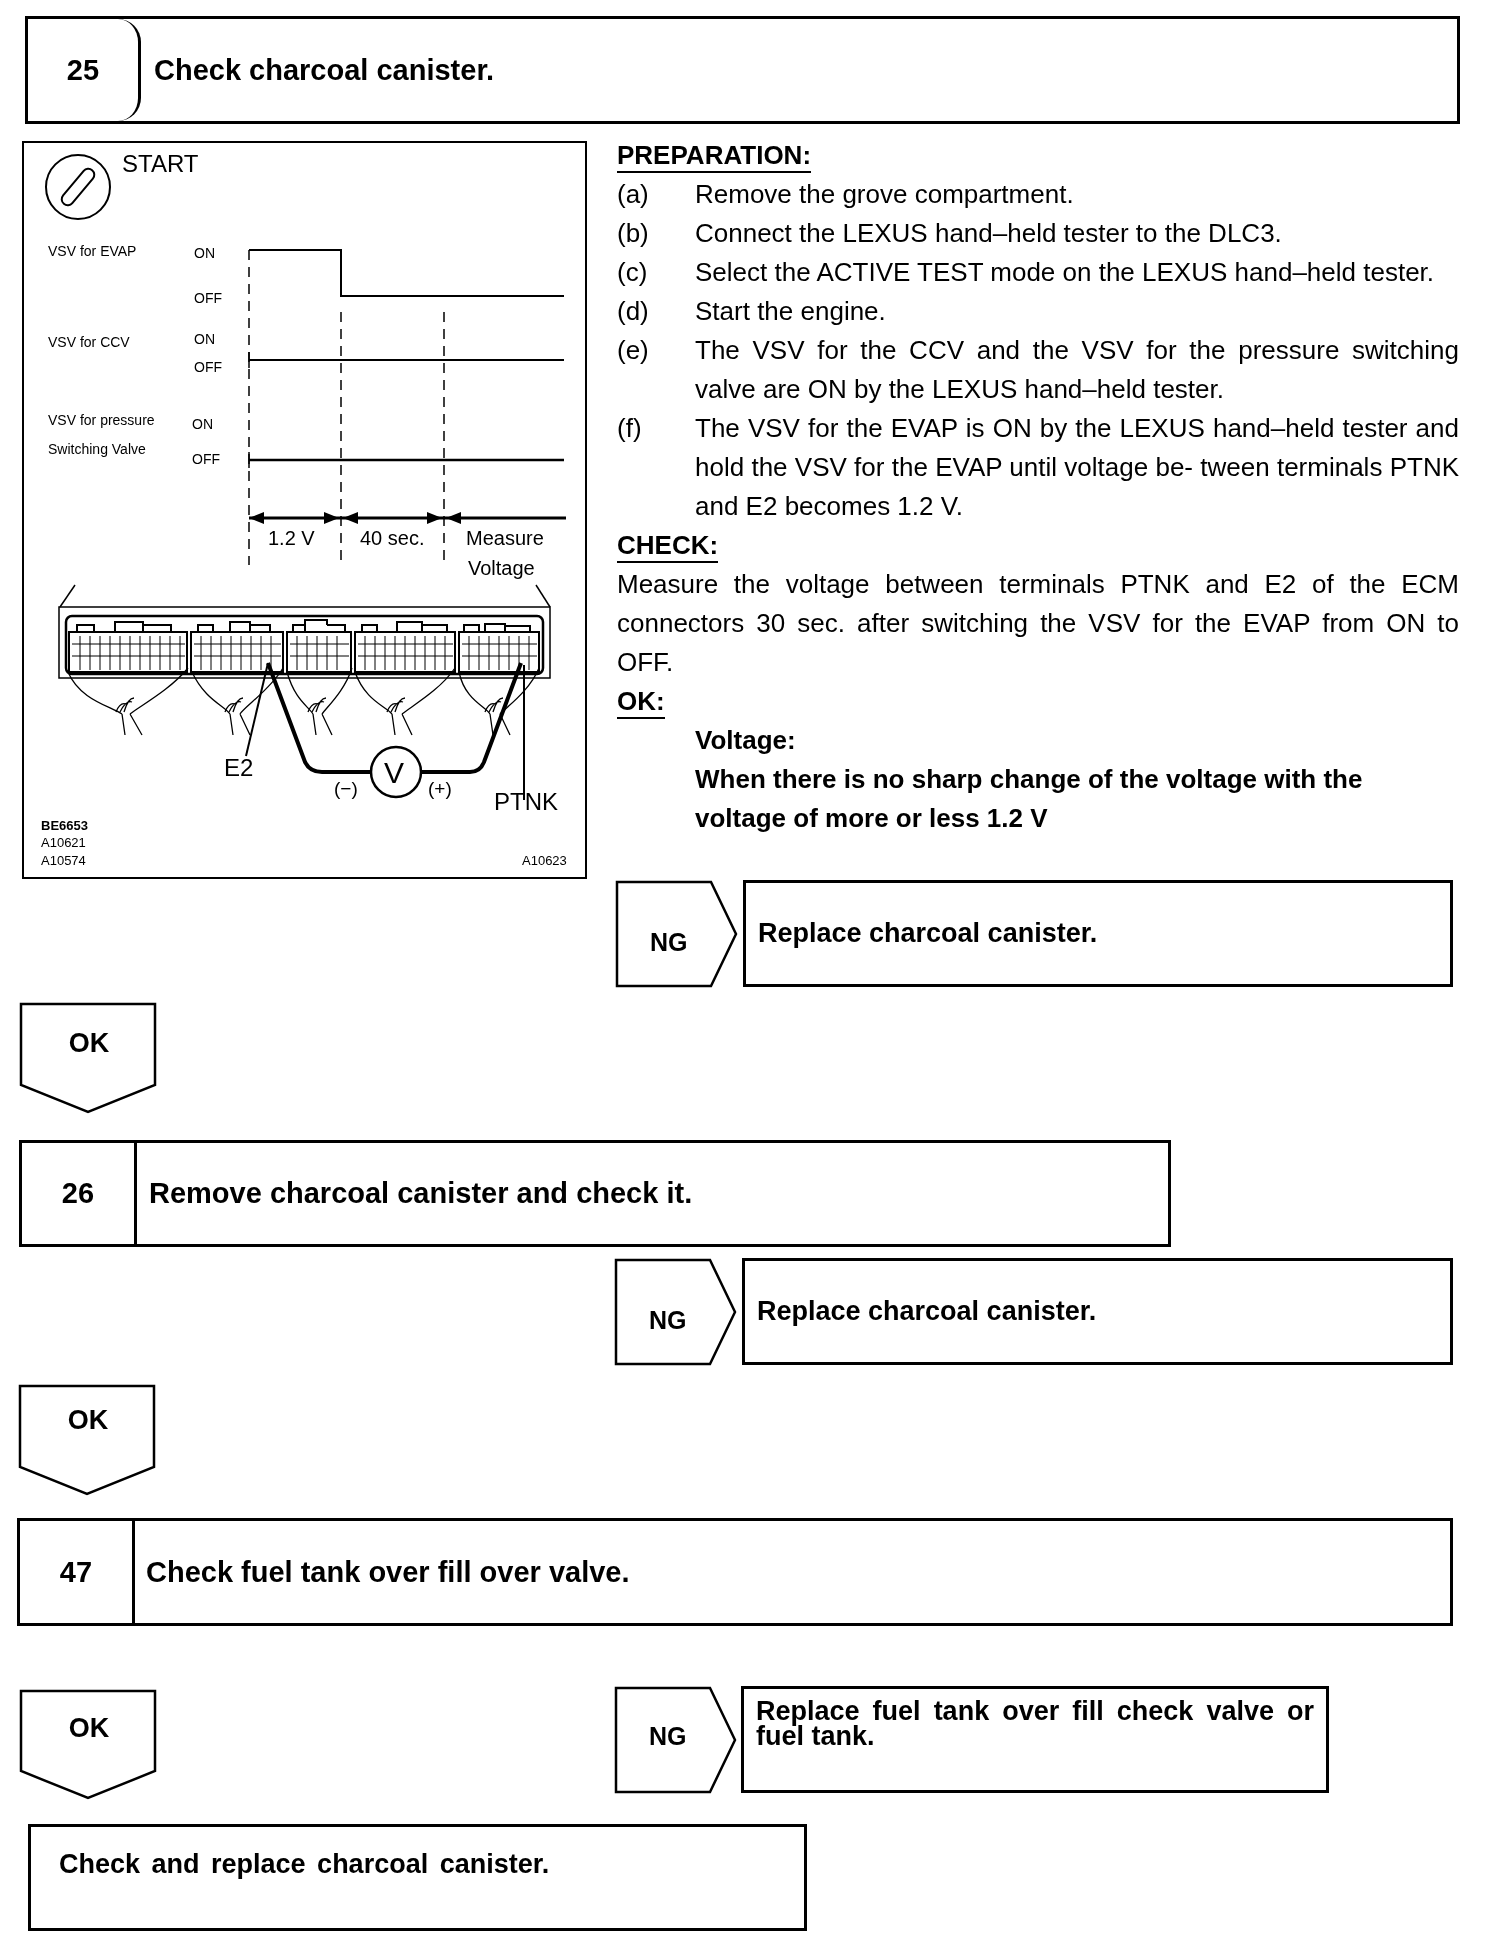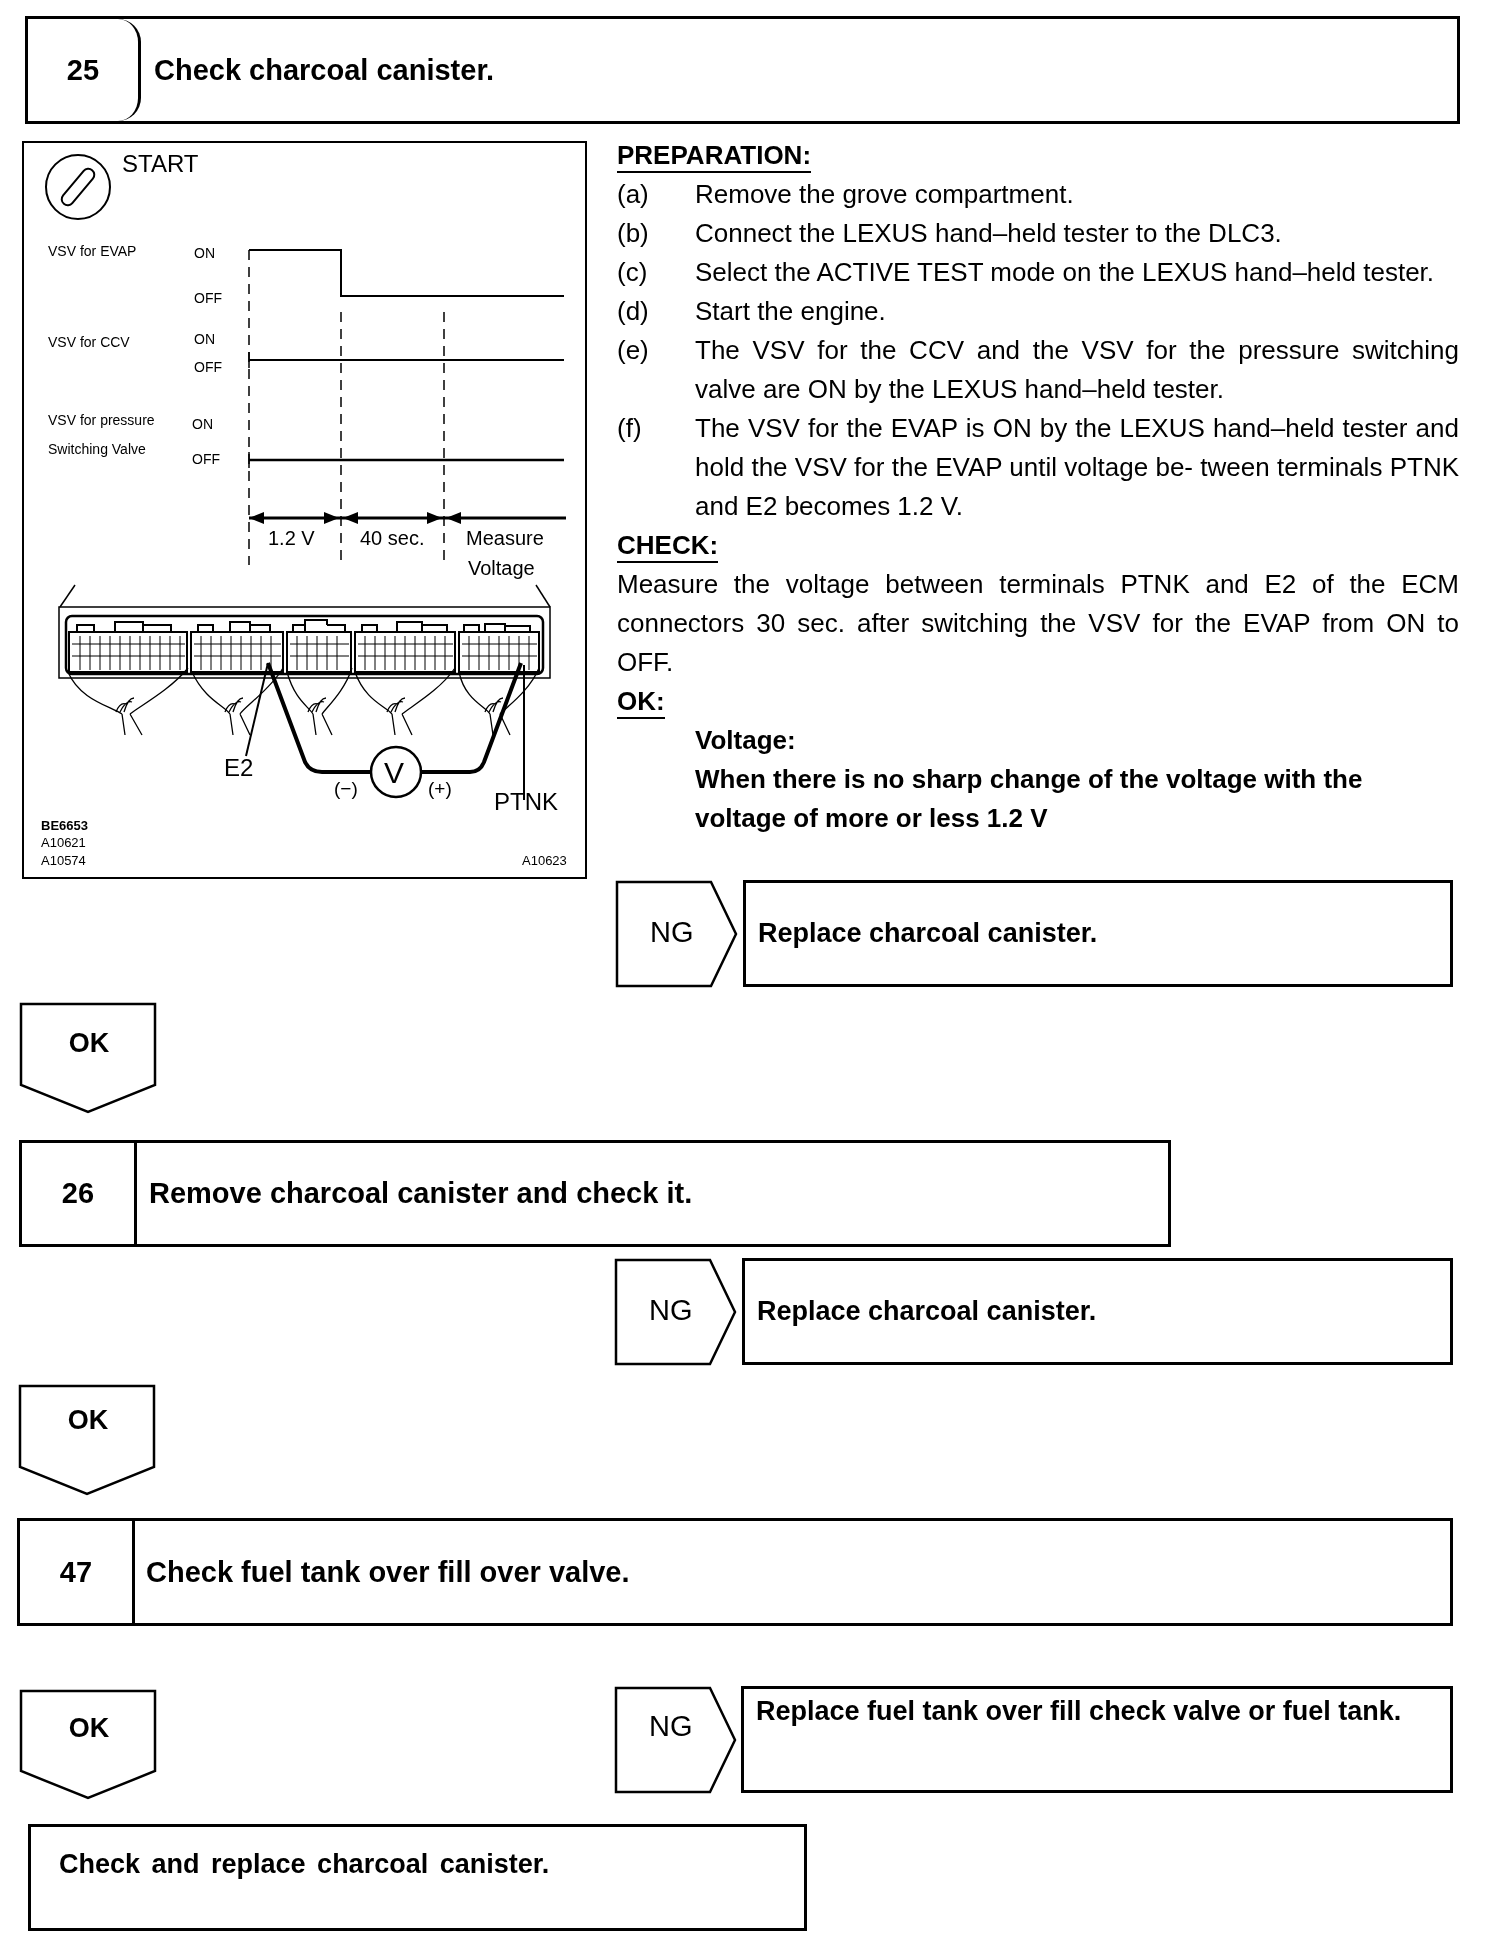--- a/index.html
+++ b/index.html
@@ -12,21 +12,21 @@
               font-weight: bold; font-size: 29px; }
   .step-title { position: absolute; top: 0; bottom: 0; display: flex; align-items: center;
                 font-weight: bold; font-size: 29px; white-space: nowrap; }
   .right-col { position: absolute; left: 617px; width: 842px; font-size: 26px; line-height: 39px; }
   .head-u { font-weight: bold; display: inline-block; border-bottom: 2px solid #000; line-height: 32px; }
   .item { display: flex; }
   .item .lbl { width: 78px; flex: none; }
   .item .txt { flex: 1; text-align: justify; }
   .justify { text-align: justify; }
   .spec { padding-left: 78px; font-weight: bold; }
-  .ng-label { position: absolute; font-weight: normal; font-size: 29px; }
+  .ng-label { position: absolute; font-weight: bold; font-size: 25px; margin-top: 12px; }
   .result-box { position: absolute; border: 3px solid #000; box-sizing: border-box;
                 font-weight: bold; font-size: 27px; padding-left: 12px; }
   .ok-label { position: absolute; font-weight: bold; font-size: 27px; text-align: center; }
   .diag-text { position: absolute; font-size: 14px; white-space: nowrap; }
   .diag-text-lg { position: absolute; font-size: 20px; white-space: nowrap; }
 </style>
 </head>
 <body>
 
 <div class="box" style="left:25px;top:16px;width:1435px;height:108px;">
@@ -230,19 +230,19 @@
 
 <svg class="abs" style="left:19px;top:1689px;" width="140" height="112">
   <polygon points="2,2 136,2 136,82 69,109 2,82" fill="#fff" stroke="#000" stroke-width="2.5"></polygon>
 </svg>
 <div class="ok-label" style="left:21px;top:1713px;width:136px;">OK</div>
 
 <svg class="abs" style="left:614px;top:1686px;" width="130" height="108">
   <polygon points="2,2 96,2 121,54 96,106 2,106" fill="#fff" stroke="#000" stroke-width="2.5"></polygon>
 </svg>
 <div class="ng-label" style="left:649px;top:1710px;">NG</div>
-<div class="result-box" style="left:741px;top:1686px;width:712px;height:107px;padding-top:10px;line-height:25px;">
+<div class="result-box" style="left:741px;top:1686px;width:588px;height:107px;padding-top:10px;line-height:25px;">
   <span style="display:block;text-align:justify;padding-right:12px;">Replace fuel tank over fill check valve or fuel tank.</span>
 </div>
 
 <div class="result-box" style="left:28px;top:1824px;width:779px;height:107px;padding-left:28px;padding-top:22px;">
   <span style="word-spacing:4px;">Check and replace charcoal canister.</span>
 </div>
 
 </body></html>

